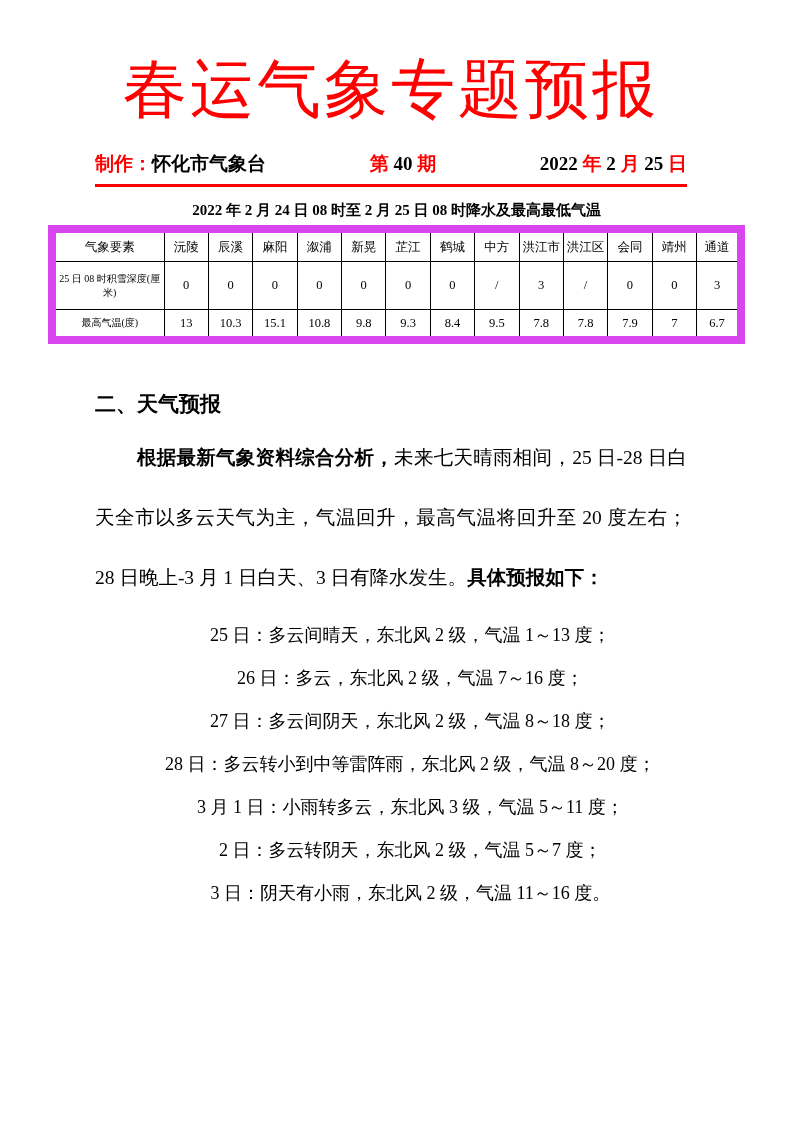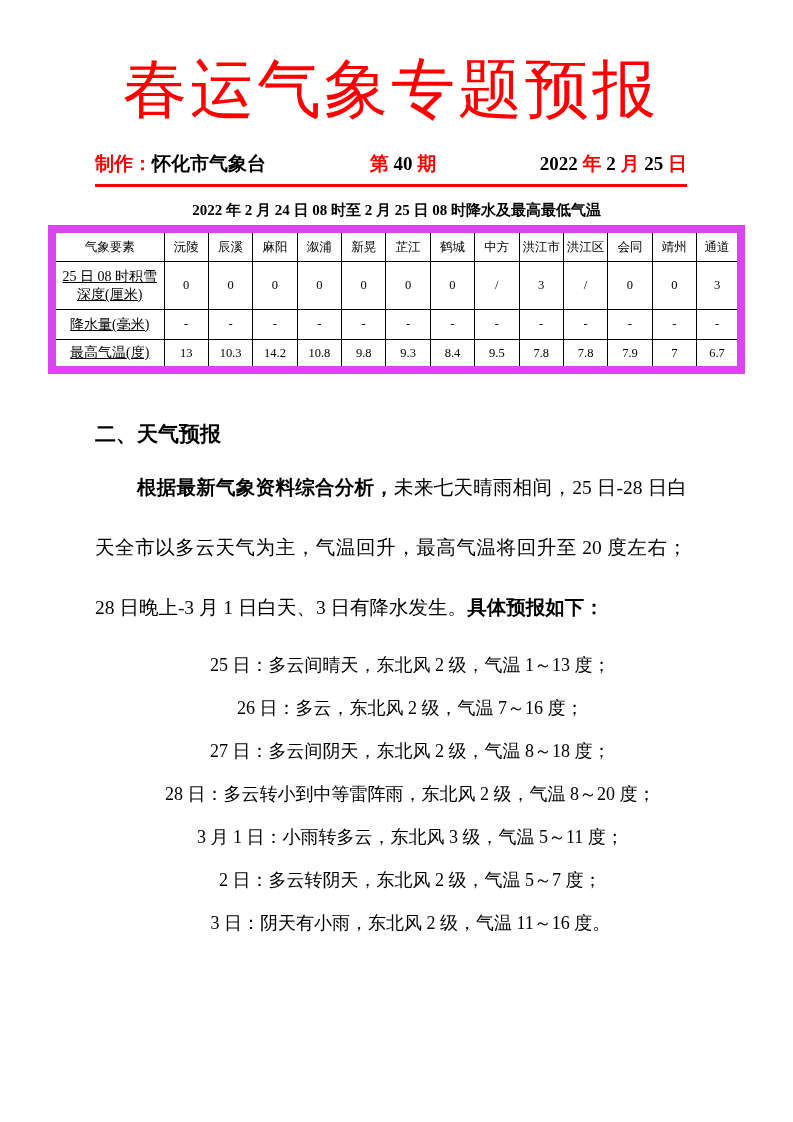--- a/index.html
+++ b/index.html
@@ -76,21 +76,21 @@
     text-align: center;
     vertical-align: middle;
     padding: 1px 1px;
     font-weight: 400;
   }
   table.weather { border: 8px solid #d946ef; }
   table.weather col.label-col { width: 112px; }
   tr.header-row { height: 33px; }
   tr.row-snow { height: 48px; }
   tr.row-normal { height: 30px; }
-  td.row-label { font-size: 14px; text-decoration: underline; }
+  td.row-label { font-size: 10px; }
 
   .table-note {
     margin-top: 11px;
     font-size: 14px;
     text-indent: 1.8em;
   }
 
   
   .body-para {
     margin-top: 10px;
@@ -177,40 +177,24 @@
               <td>0</td>
               <td>0</td>
               <td>/</td>
               <td>3</td>
               <td>/</td>
               <td>0</td>
               <td>0</td>
               <td>3</td>
             </tr>
             <tr class="row-normal">
-              <td class="row-label">降水量(毫米)</td>
-              <td>-</td>
-              <td>-</td>
-              <td>-</td>
-              <td>-</td>
-              <td>-</td>
-              <td>-</td>
-              <td>-</td>
-              <td>-</td>
-              <td>-</td>
-              <td>-</td>
-              <td>-</td>
-              <td>-</td>
-              <td>-</td>
-            </tr>
-            <tr class="row-normal">
               <td class="row-label">最高气温(度)</td>
               <td>13</td>
               <td>10.3</td>
-              <td>14.2</td>
+              <td>15.1</td>
               <td>10.8</td>
               <td>9.8</td>
               <td>9.3</td>
               <td>8.4</td>
               <td>9.5</td>
               <td>7.8</td>
               <td>7.8</td>
               <td>7.9</td>
               <td>7</td>
               <td>6.7</td>

